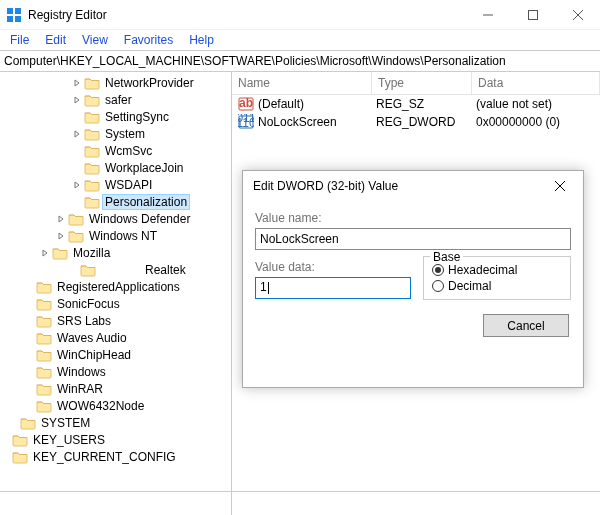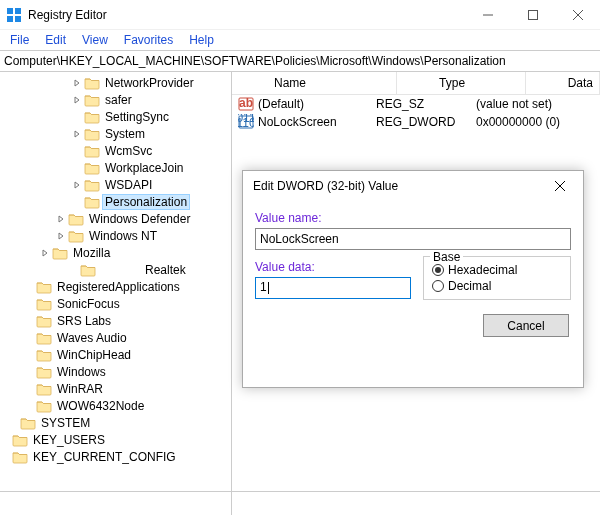--- a/index.html
+++ b/index.html
@@ -24,42 +24,42 @@
 
   .tree-row { display: flex; align-items: center; height: 17px; padding-left: 4px; white-space: nowrap; text-align: right; }
   .tree-row .exp { width: 10px; display: inline-flex; justify-content: center; color: #666; font-size: 9px; }
   .tree-row .folder { width: 16px; height: 14px; margin: 0 3px 0 2px; }
   .tree-row .label { padding: 0 2px; }
   .tree-row.selected .label { background: #cce8ff; outline: 1px solid #99d1ff; }
 
   .folder svg { display: block; }
 
   .list-header { height: 23px; display: flex; border-bottom: 1px solid #e5e5e5; }
-  .list-header .col { border-right: 1px solid #e5e5e5; padding: 4px 6px; color: #000000; margin-left: 36px; }
+  .list-header .col { border-right: 1px solid #e5e5e5; padding: 4px 6px; color: #737373; }
   .col.name { width: 140px; }
   .col.type { width: 100px; }
   .col.data { flex: 1; }
 
   .list-row { height: 18px; display: flex; align-items: center; padding: 0 0 0 6px; }
   .list-row .icon { width: 16px; height: 16px; margin-right: 4px; flex-shrink: 0; }
   .list-row .cell { overflow: hidden; text-overflow: ellipsis; white-space: nowrap; }
   .list-row .cell.name  { width: 118px; }
   .list-row .cell.type  { width: 100px; }
   .list-row .cell.data  { flex: 1; }
 
   .statusbar { height: 24px; border-top: 1px solid #ccc; display: flex; }
   .statusbar .pane { width: 232px; border-right: 1px solid #ccc; }
 
   
   .dialog { position: absolute; left: 242px; top: 170px; width: 342px; height: 218px; background: #fff; border: 1px solid #aaa; box-shadow: 0 0 12px rgba(0,0,0,.25); }
   .dlg-title { height: 30px; display: flex; align-items: center; padding: 0 8px 0 10px; font-size: 12px; }
   .dlg-title .t { flex: 1; }
   .dlg-close { width: 30px; text-align: center; font-size: 14px; }
   .dlg-body { padding: 6px 12px 10px 12px; }
-  .dlg-label { margin: 4px 0 3px 0; color: #6d28d9; }
+  .dlg-label { margin: 4px 0 3px 0; color: #737373; }
   .dlg-input { width: 100%; height: 22px; border: 1px solid #888; padding: 2px 4px; font-size: 12px; background: #fff; }
   .dlg-input.readonly { }
   .dlg-row2 { display: flex; gap: 12px; margin-top: 6px; }
   .dlg-row2 .left { width: 156px; }
   .dlg-row2 .fieldset { border: 1px solid #ccc; padding: 4px 8px 6px 8px; flex: 1; }
   .dlg-row2 .fieldset .legend { position: relative; top: -11px; left: -2px; height: 0; display: block; }
   .dlg-row2 .fieldset label { display: flex; align-items: center; gap: 4px; margin-top: 2px; }
   .dlg-buttons { display: flex; justify-content: flex-end; gap: 8px; margin-top: 14px; padding-right: 2px;}
   .dlg-btn { width: 86px; height: 23px; border: 1px solid #888; background: #e1e1e1; }
   .dlg-btn.primary { outline: 1px solid #0078d7; }

